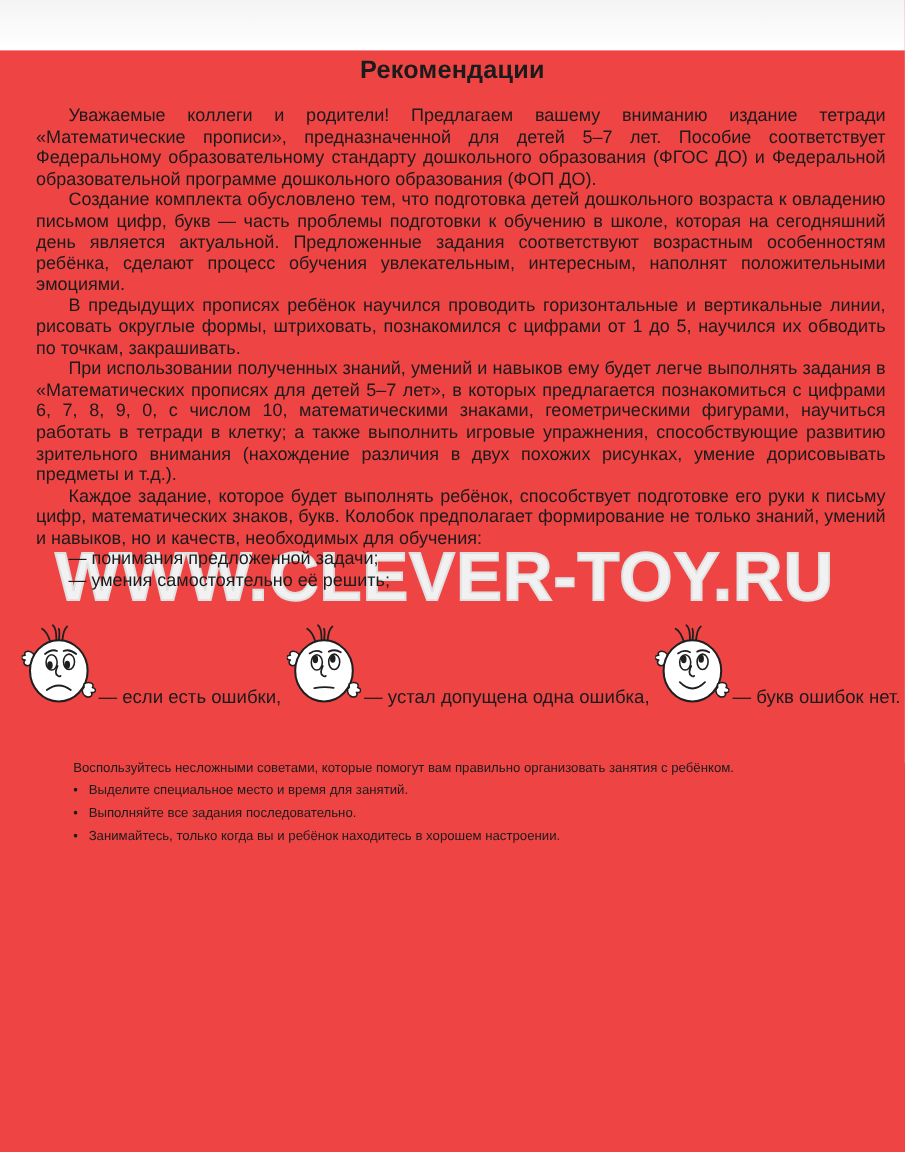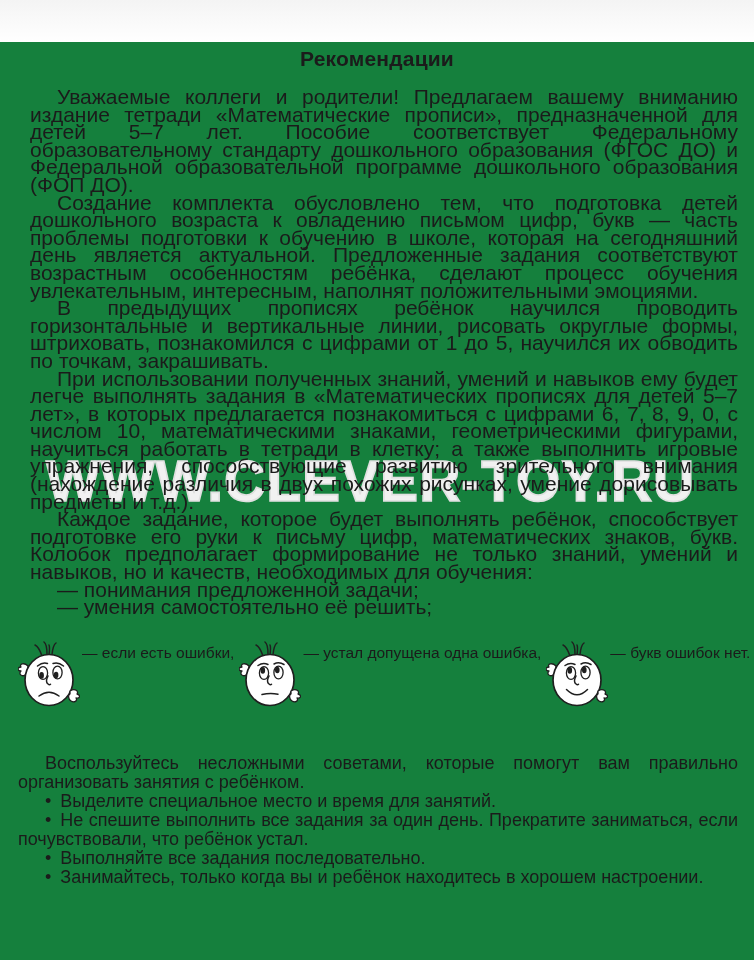--- a/index.html
+++ b/index.html
@@ -4,21 +4,21 @@
 <style>
   html,body { margin:0; padding:0; }
   body {
     width:754px; height:960px;
     background:#ffffff;
     font-family:"Liberation Sans", sans-serif;
     color:#1b1b1b;
     position:relative;
     overflow:hidden;
   }
-  .page { position:relative; width:754px; height:960px; background:#15803d; }
+  .page { position:relative; width:754px; height:960px; background:#ef4444; }
   .top-shade {
     position:absolute; top:0; left:0; right:0; height:42px;
     background:linear-gradient(#f4f4f4, #ffffff);
     z-index:0;
   }
   h1.title {
     margin:0; padding-top:47px;
     text-align:center;
     font-size:21px; font-weight:bold;
     letter-spacing:.2px;
@@ -29,39 +29,39 @@
     text-align:left; white-space:nowrap;
     font-size:57px; font-weight:bold; letter-spacing:1px;
     color:#f1f1f1;
     -webkit-text-stroke:1.6px #e0e0e0;
     z-index:1; pointer-events:none;
     user-select:none;
   }
   .body-text {
     position:relative; z-index:2;
     margin:17px 16px 0 30px;
-    font-size:21px; line-height:17.6px;
+    font-size:15px; line-height:17.6px;
     text-align:justify;
   }
   .body-text p { margin:0; text-indent:27px; background:transparent; }
   .kolobok-row {
     position:relative; z-index:2;
-    display:flex; align-items:flex-start;
+    display:flex; align-items:flex-end;
     margin:22px 6px 0 18px;
     height:76px;
   }
   .kolobok-row svg { flex:0 0 auto; display:block; }
   .face-label {
     font-size:15.5px; white-space:nowrap;
     margin:6px 5px 0 2px;
   }
   .advice {
     position:relative; z-index:2;
-    margin:40px 16px 0 18px;
-    font-size:18px; line-height:19px;
+    margin:40px 16px 0 34px;
+    font-size:11px; line-height:19px;
     text-align:justify;
   }
   .advice p { margin:0; text-indent:27px; }
   .advice .dot { display:inline-block; margin-right:9px; text-indent:0; }
   .stroke { fill:none; stroke:#1f1f1f; stroke-width:1.5; stroke-linecap:round; }
   .headline { fill:#ffffff; stroke:#1f1f1f; stroke-width:1.7; }
   .hand { fill:#ffffff; stroke:#1f1f1f; stroke-width:1.3; stroke-linejoin:round; }
   .eye { fill:#ffffff; stroke:#1f1f1f; stroke-width:1.3; }
   .pupil { fill:#1f1f1f; stroke:none; }
 </style>
@@ -142,17 +142,16 @@
       <path class="stroke" d="M30,37 Q27,43 30,45 Q31.5,46.2 32.5,45.2"></path>
       <path class="stroke" d="M20.5,50.5 Q31,61 41.5,50.5"></path>
     </svg>
     <span class="face-label">— букв ошибок нет.</span>
 
   </div>
 
   <div class="advice">
     <p>Воспользуйтесь несложными советами, которые помогут вам правильно организовать занятия с ребёнком.</p>
     <p><span class="dot">•</span><span>Выделите специальное место и время для занятий.</span></p>
-    <p><span class="dot">•</span><span>Не спешите выполнить все задания за один день. Прекратите заниматься, если почувствовали, что ребёнок устал.</span></p>
     <p><span class="dot">•</span><span>Выполняйте все задания последовательно.</span></p>
     <p><span class="dot">•</span><span>Занимайтесь, только когда вы и ребёнок находитесь в хорошем настроении.</span></p>
   </div>
 </div>
 
 </body></html>

